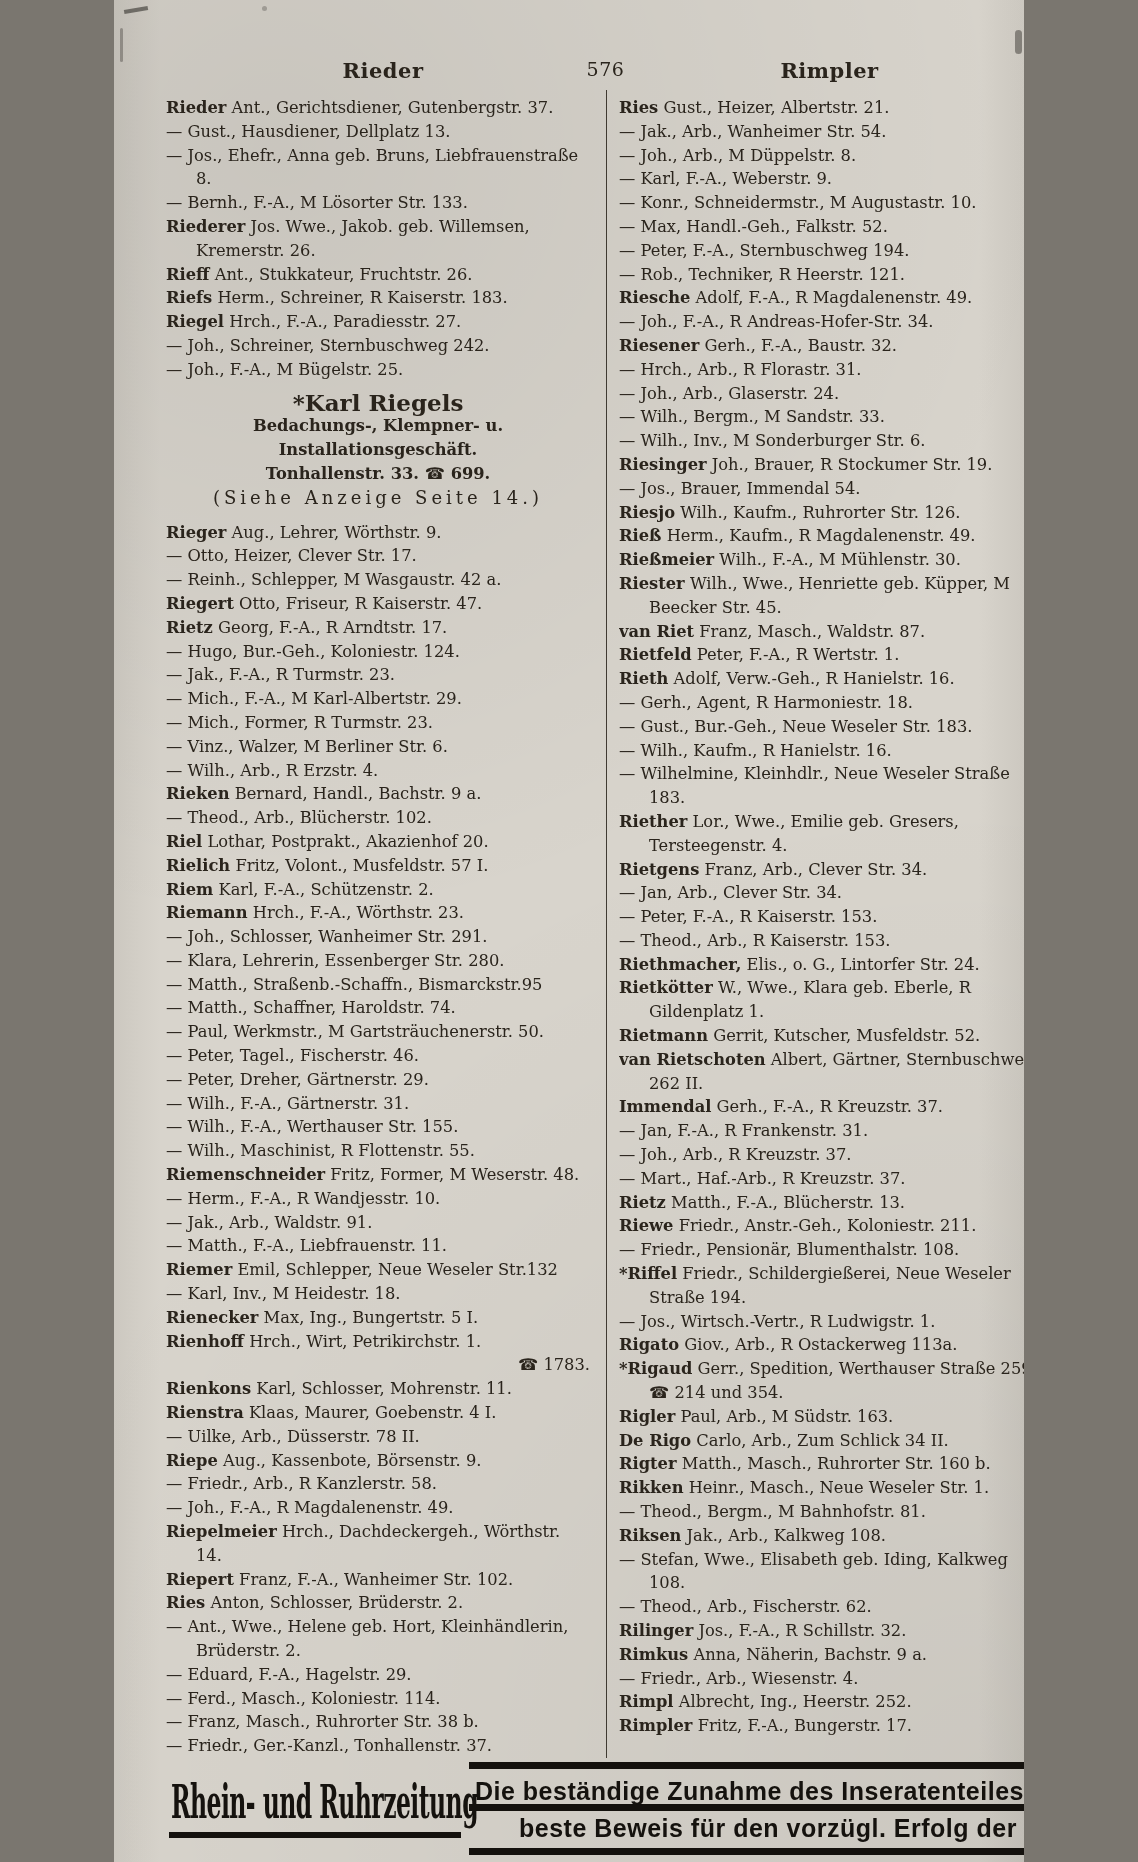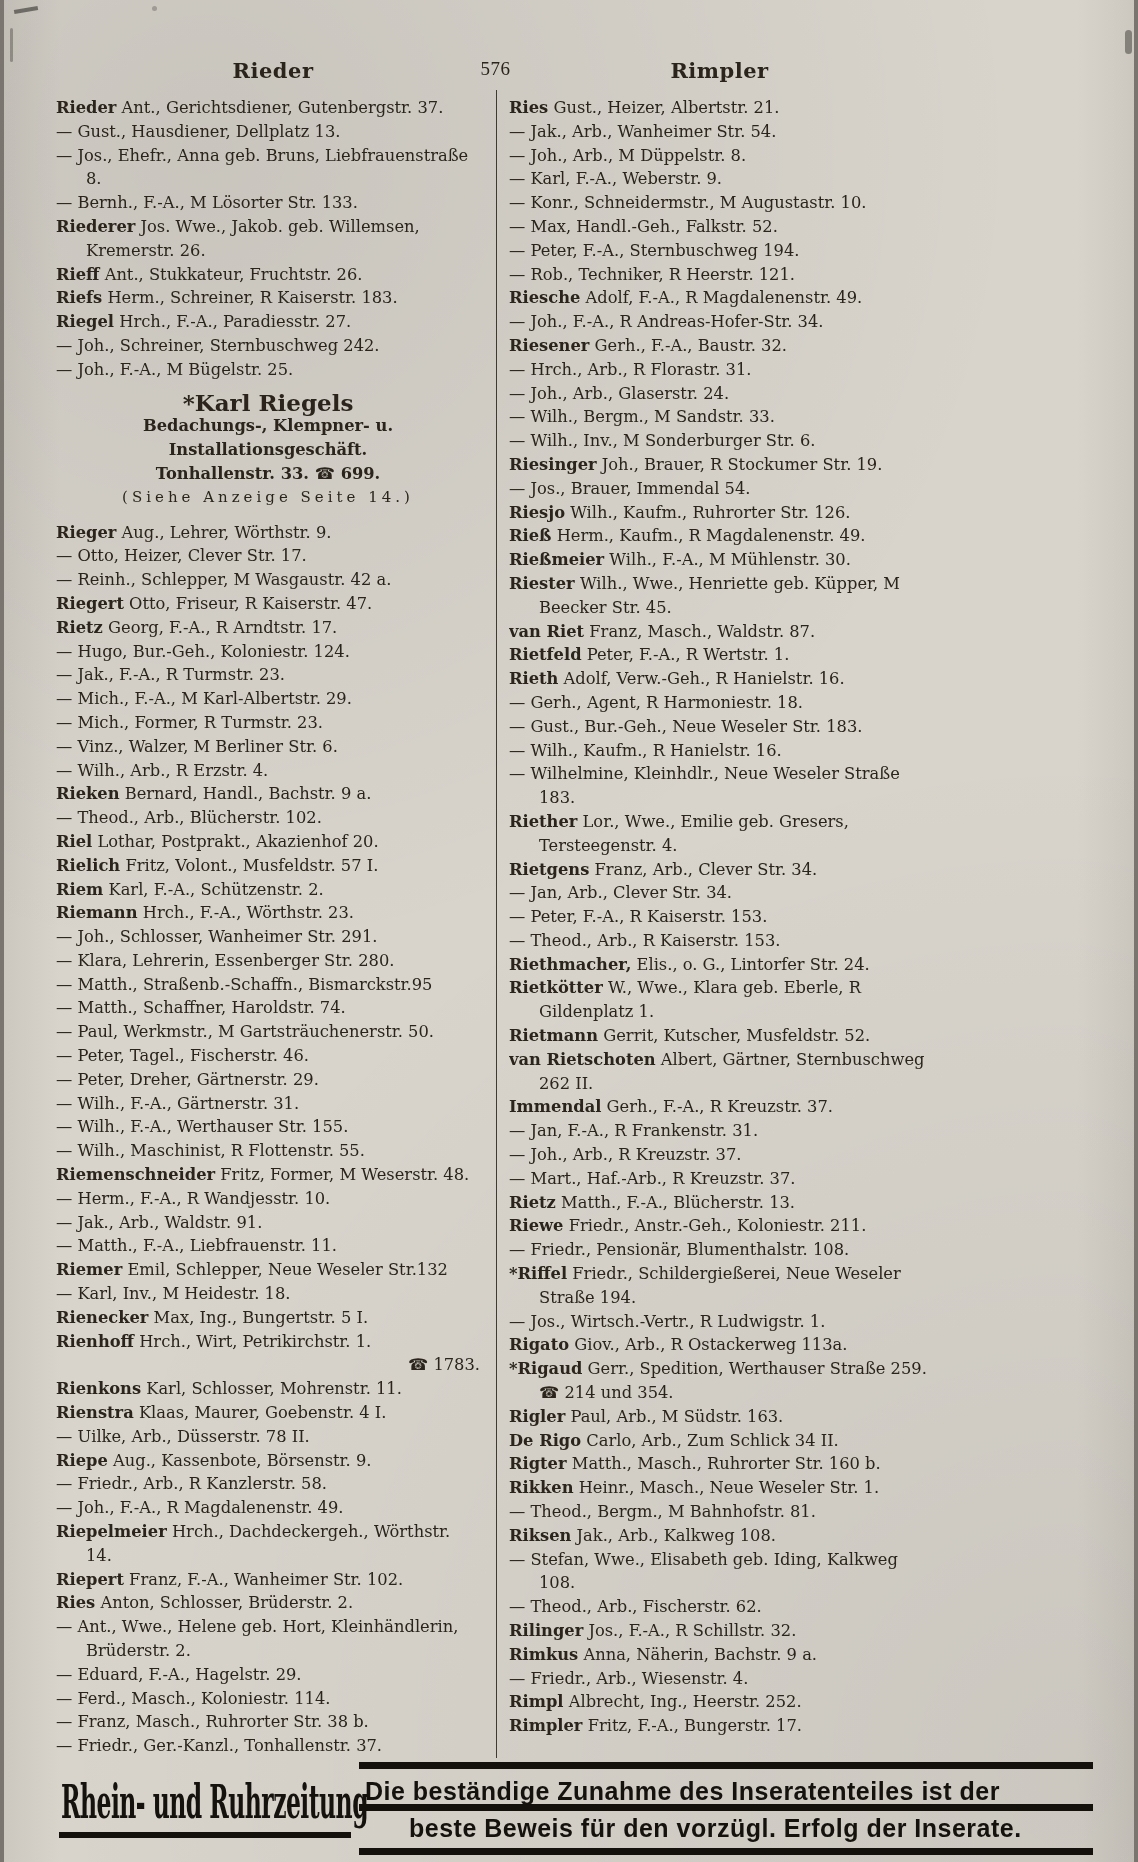--- a/index.html
+++ b/index.html
@@ -1,19 +1,19 @@
 <!DOCTYPE html>
 <html><head>
 <meta charset="utf-8">
 <style>
   * { box-sizing: border-box; }
   html, body { margin: 0; padding: 0; background: #7a766f; }
   .page {
     position: relative;
-    width: 1130px; height: 1862px;
+    width: 910px; height: 1862px;
     margin: 0 auto;
     background:
       radial-gradient(circle at 18% 8%, rgba(0,0,0,0.07), transparent 42%),
       radial-gradient(circle at 95% 95%, rgba(0,0,0,0.06), transparent 50%),
       linear-gradient(90deg, #ccc8c0 0%, #d8d4cc 5%, #d8d4cc 95%, #ccc8c0 100%);
     background-color: #d6d2ca;
     font-family: "DejaVu Serif", "DejaVu Sans", "Liberation Serif", serif;
     color: #2a241c;
     overflow: hidden;
   }
@@ -24,21 +24,21 @@
   .a3 { right: 2px; top: 30px; width: 7px; height: 24px; border-radius: 4px; opacity: .8; }
   .a4 { left: 148px; top: 6px; width: 5px; height: 5px; border-radius: 50%; opacity: .5; }
 
   .hdr {
     position: absolute; top: 58px;
     font-weight: bold; font-size: 21px;
     letter-spacing: 0.5px;
     text-align: center;
   }
   .hdr.left   { left: 57px;  width: 424px; }
-  .hdr.center { left: 57px;  width: 869px; font-weight: normal; font-size: 19px; font-family: Liberation Serif, serif; }
+  .hdr.center { left: 57px;  width: 869px; font-weight: normal; font-size: 19px; }
   .hdr.right  { left: 505px; width: 421px; }
 
   .divider {
     position: absolute; left: 492px; top: 90px;
     width: 1px; height: 1668px;
     background: rgba(38,32,24,0.85);
   }
 
   .col {
     position: absolute; top: 96px;
@@ -49,21 +49,21 @@
   #col-right { left: 505px; width: 421px; }
 
   .entry { padding-left: 30px; text-indent: -30px; }
   .entry.indent2 { padding-left: 96px; text-indent: 0; text-align: right; }
   .nm { font-weight: bold; }
 
   .center-block { text-align: center; margin: 9px 0 11px; }
   .center-block .cline { padding: 0; text-indent: 0; }
   .cline.bold { font-weight: bold; }
   .cline.big { font-size: 23px; }
-  .cline.spaced { letter-spacing: 4px; font-size: 15px; }
+  .cline.spaced { letter-spacing: 4px; font-size: 18px; }
 
   
   .ad { position: absolute; left: 55px; top: 1762px; width: 1034px; height: 96px; color: #15120e; }
   .ad-brand {
     position: absolute; left: 2px; top: 12px;
     font-size: 42px; font-weight: bold; white-space: nowrap;
     letter-spacing: -1px;
     transform: scale(0.56, 1.12); transform-origin: left top;
   }
   .ad-brand-rule { position: absolute; left: 0; top: 70px; width: 292px; height: 6px; background: #14110d; }

